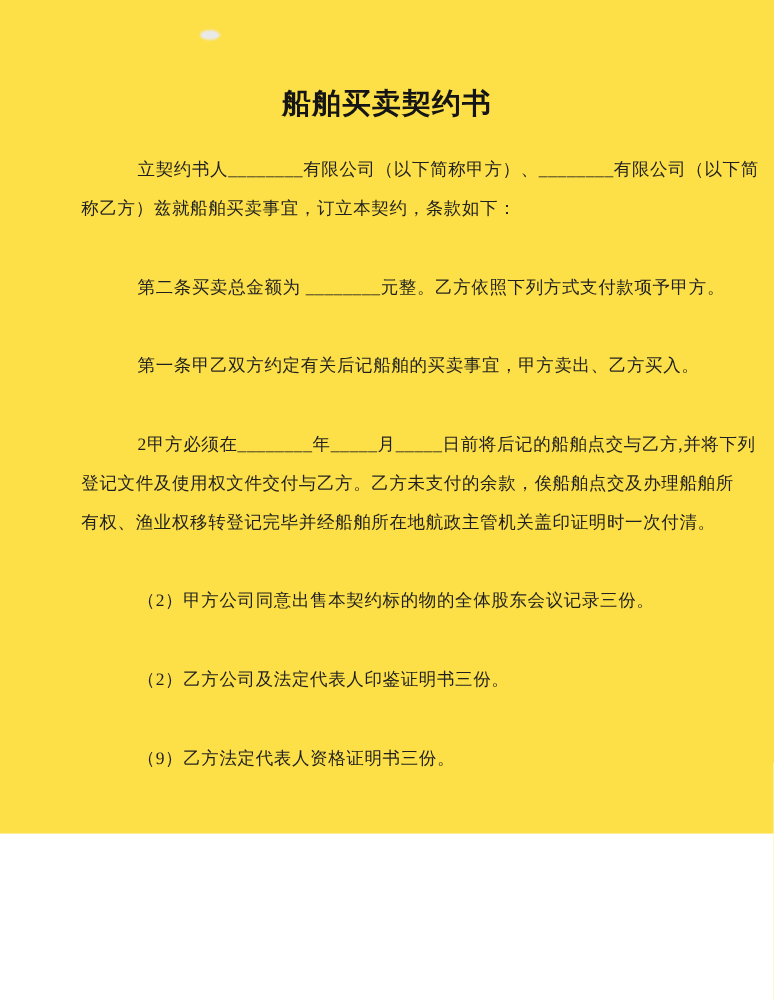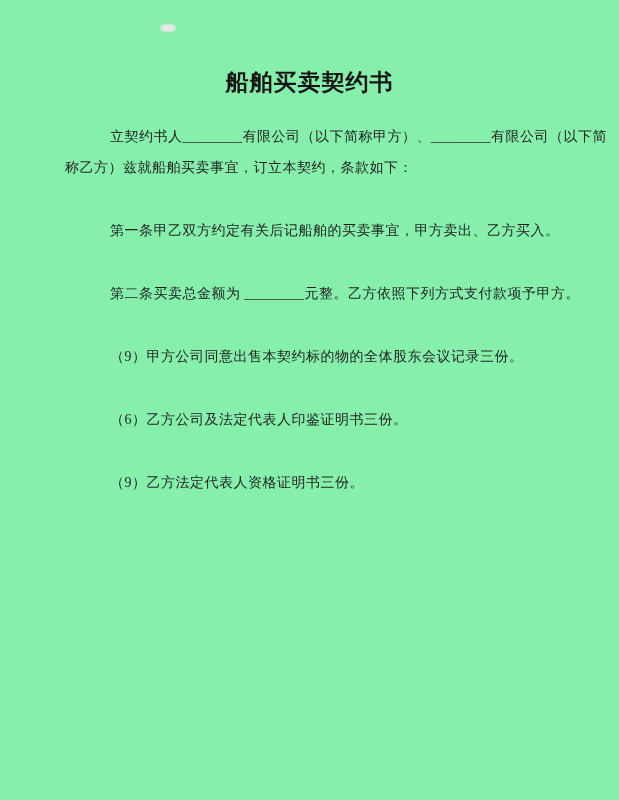--- a/index.html
+++ b/index.html
@@ -3,22 +3,22 @@
 <meta charset="utf-8">
 <style>
   html, body {
     margin: 0;
     padding: 0;
     background: #ffffff;
   }
   .page {
     position: relative;
     width: 619px;
-    height: 800px;
-    background: #86efac;
+    height: 667px;
+    background: #fde047;
     overflow: hidden;
     font-family: "Liberation Serif", "DejaVu Serif", serif;
     color: #1f1f1f;
     box-sizing: border-box;
   }
   .content {
     padding: 0 60px 0 65px;
   }
   .doc-title {
     margin: 66px 0 22px 0;
@@ -54,25 +54,28 @@
 
 <div class="page">
   <div class="scan-artifact"></div>
 
   <h1 class="doc-title">船舶买卖契约书</h1>
 
   <div class="content">
     <p class="para">立契约书人________有限公司（以下简称甲方）、________有限公司（以下简
 称乙方）兹就船舶买卖事宜，订立本契约，条款如下：</p>
 
+    <p class="para">第二条买卖总金额为 ________元整。乙方依照下列方式支付款项予甲方。</p>
+
     <p class="para">第一条甲乙双方约定有关后记船舶的买卖事宜，甲方卖出、乙方买入。</p>
 
-    <p class="para">第二条买卖总金额为 ________元整。乙方依照下列方式支付款项予甲方。</p>
 
+    <p class="para">2甲方必须在________年_____月_____日前将后记的船舶点交与乙方,并将下列
+登记文件及使用权文件交付与乙方。乙方未支付的余款，俟船舶点交及办理船舶所
+有权、渔业权移转登记完毕并经船舶所在地航政主管机关盖印证明时一次付清。</p>
 
+    <p class="para">（2）甲方公司同意出售本契约标的物的全体股东会议记录三份。</p>
 
-    <p class="para">（9）甲方公司同意出售本契约标的物的全体股东会议记录三份。</p>
-
-    <p class="para">（6）乙方公司及法定代表人印鉴证明书三份。</p>
+    <p class="para">（2）乙方公司及法定代表人印鉴证明书三份。</p>
 
     <p class="para">（9）乙方法定代表人资格证明书三份。</p>
   </div>
 </div>
 
 </body></html>

